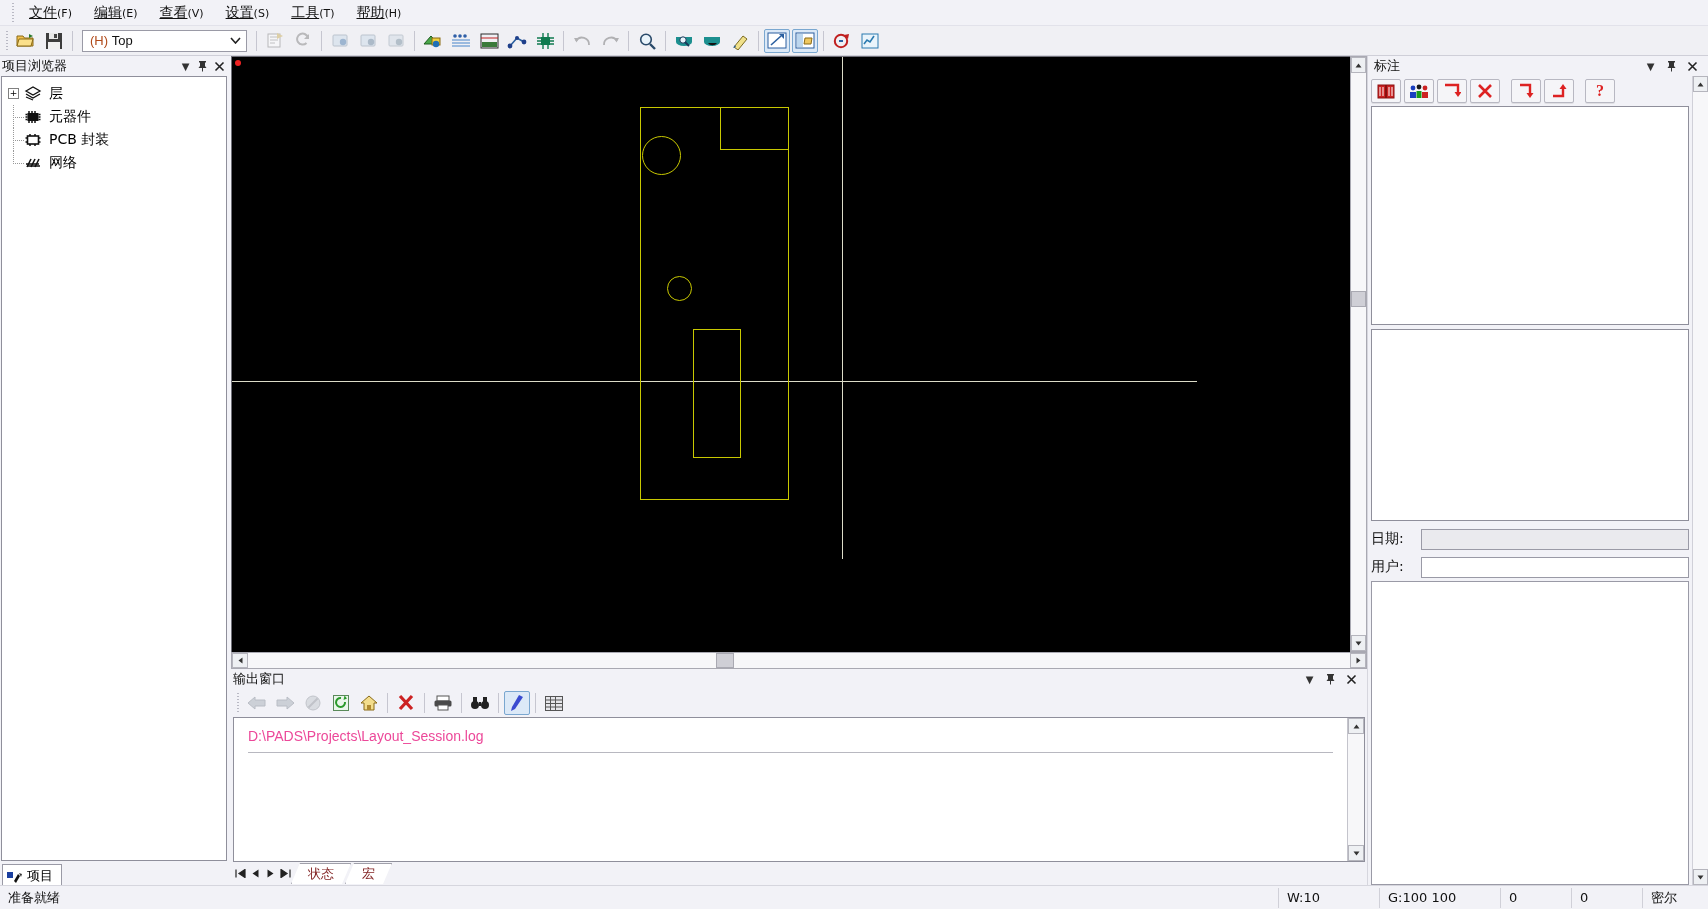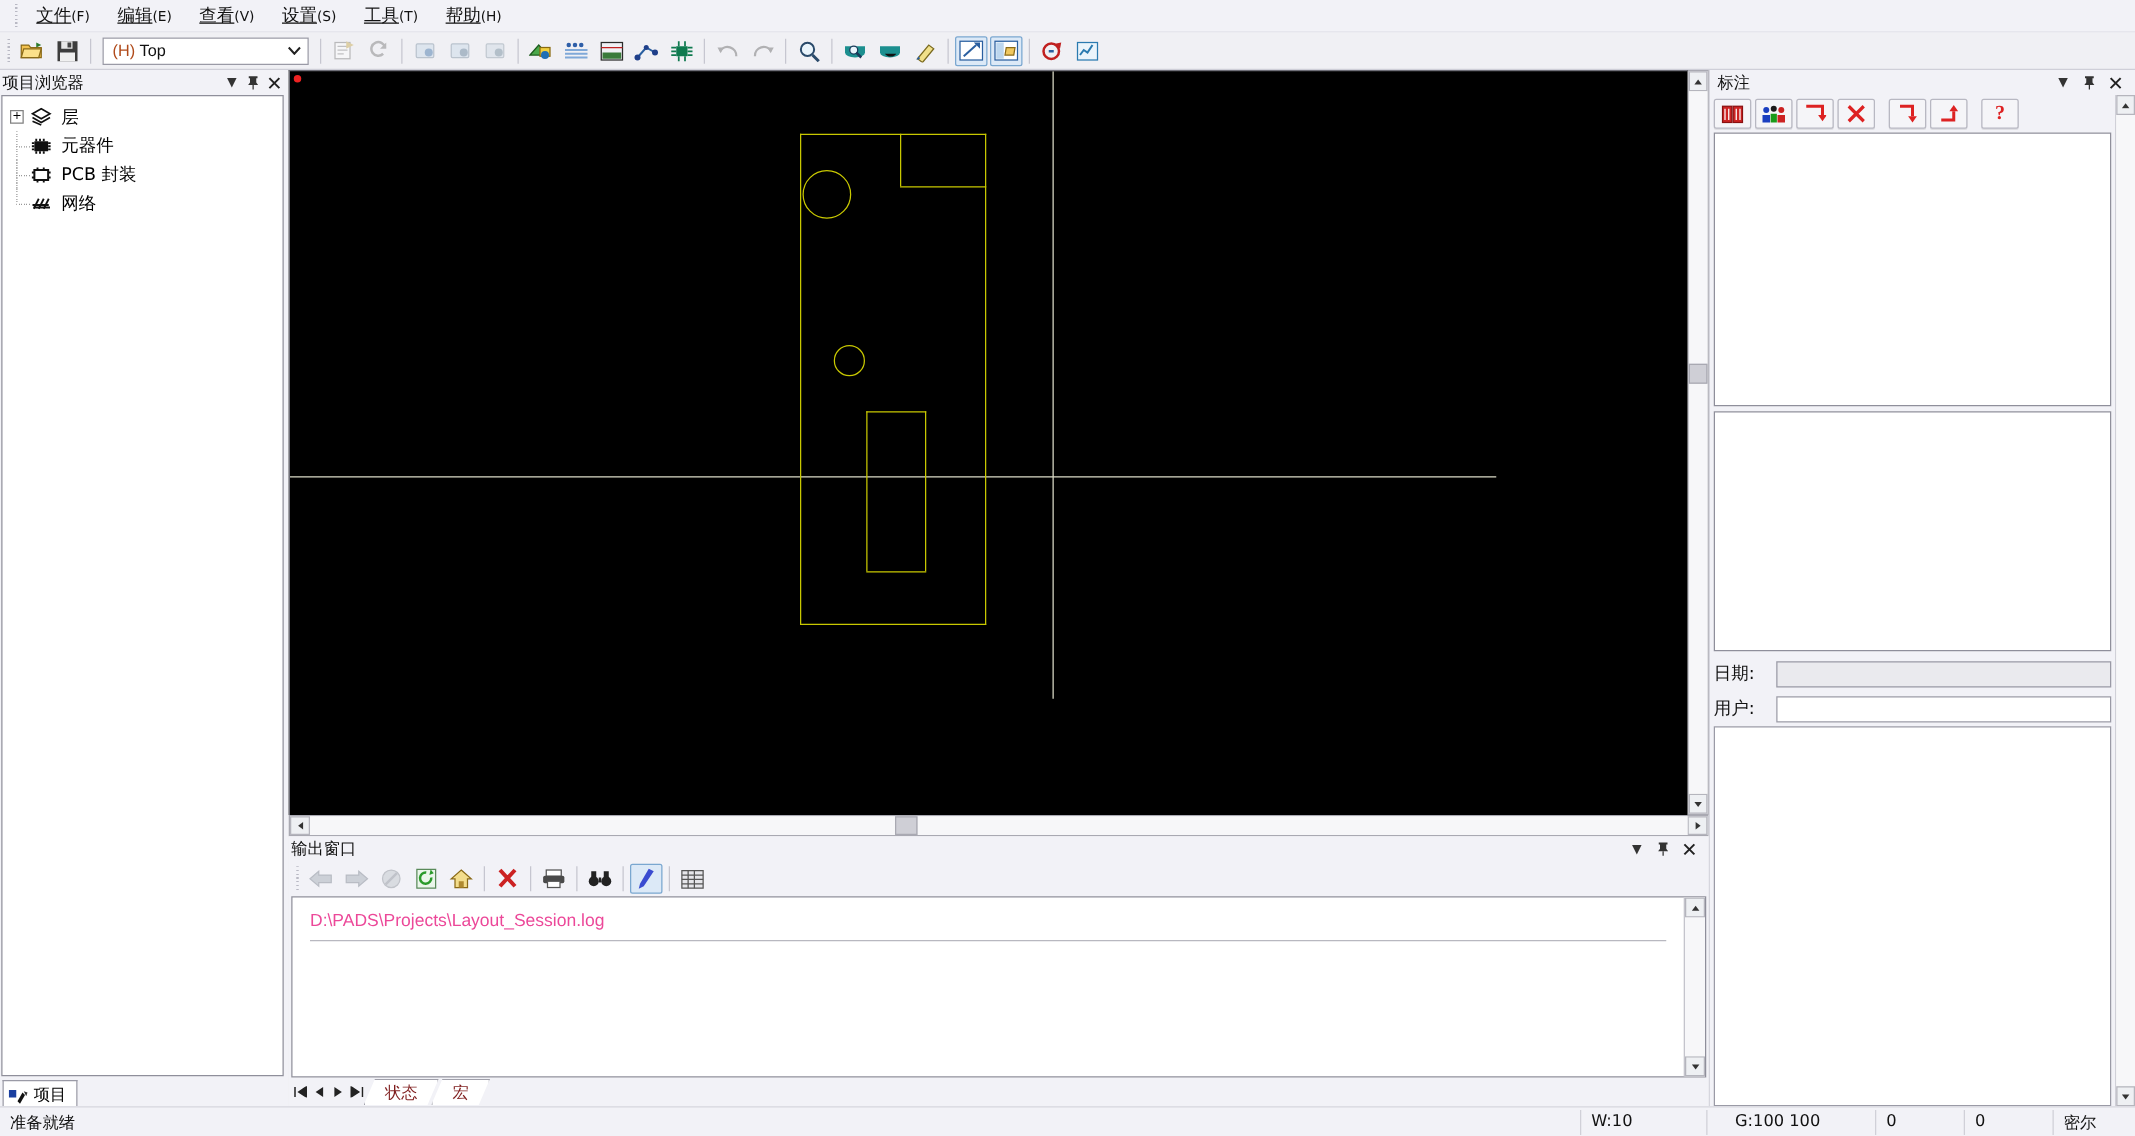--- a/index.html
+++ b/index.html
@@ -812,21 +812,21 @@
         </div>
       </div>
     </div>
   </div>
 
   <div class="statusbar">
     <div class="sb-cell" style="flex:1 1 auto;">准备就绪</div>
     <div class="sb-div"></div>
     <div class="sb-cell" style="width:100px;">W:10</div>
     <div class="sb-div"></div>
-    <div class="sb-cell" style="width:120px;margin-left:14px;">G:100 100</div>
+    <div class="sb-cell" style="width:120px;">G:100 100</div>
     <div class="sb-div"></div>
     <div class="sb-cell" style="width:70px;">0</div>
     <div class="sb-div"></div>
     <div class="sb-cell" style="width:70px;">0</div>
     <div class="sb-div"></div>
     <div class="sb-cell" style="width:65px;">密尔</div>
   </div>
 
 </div>
 

